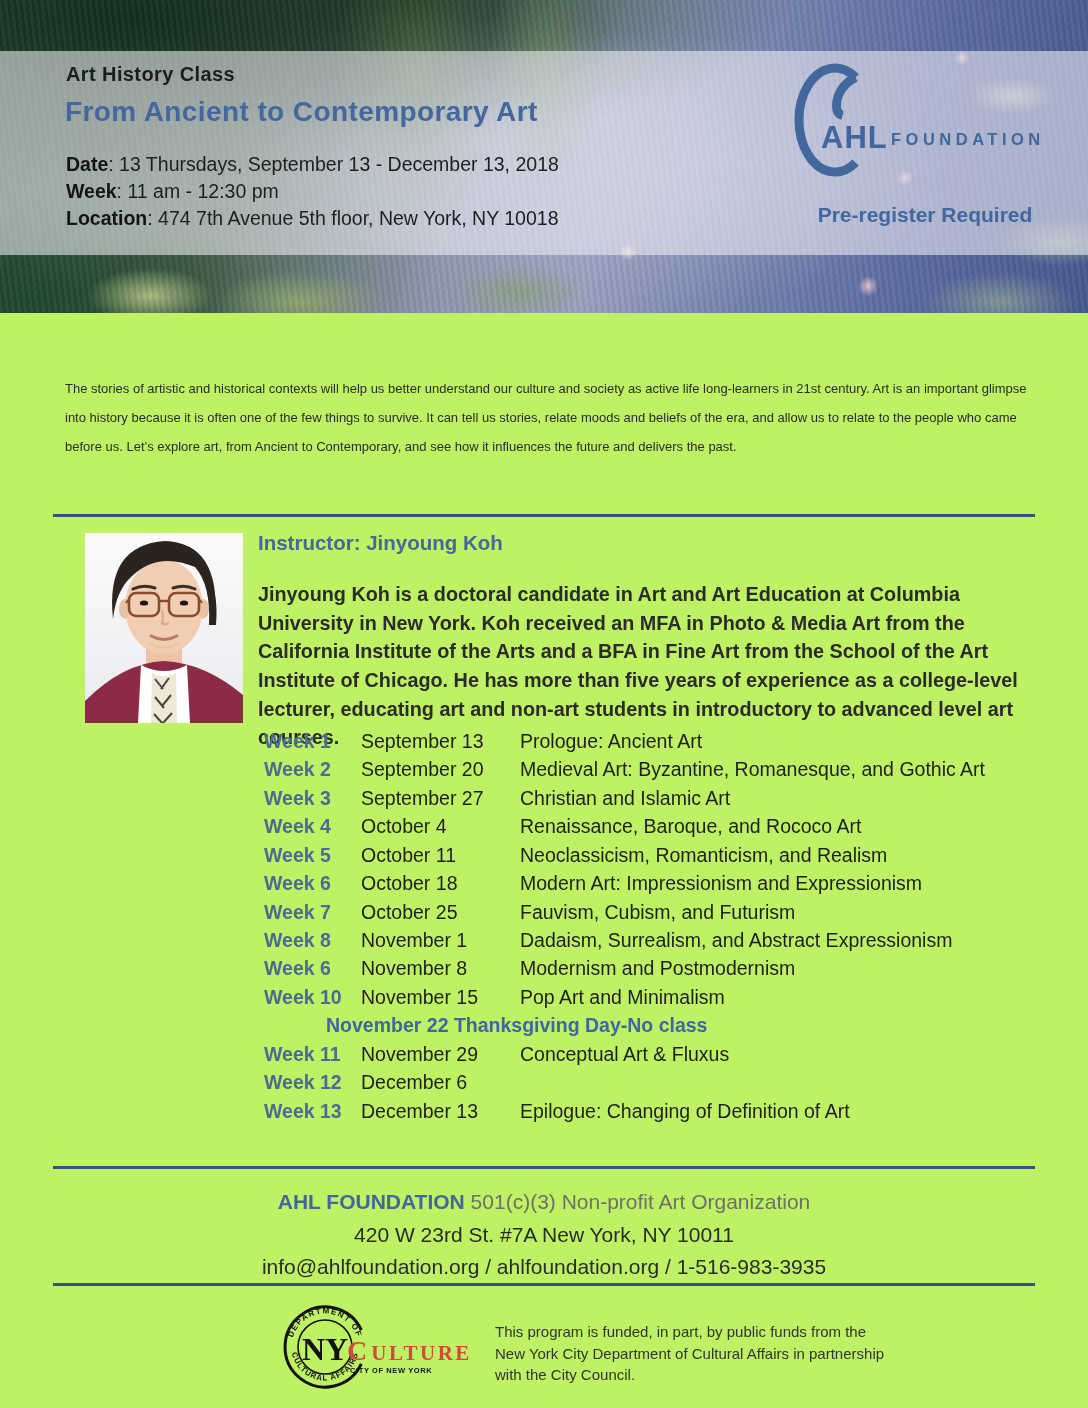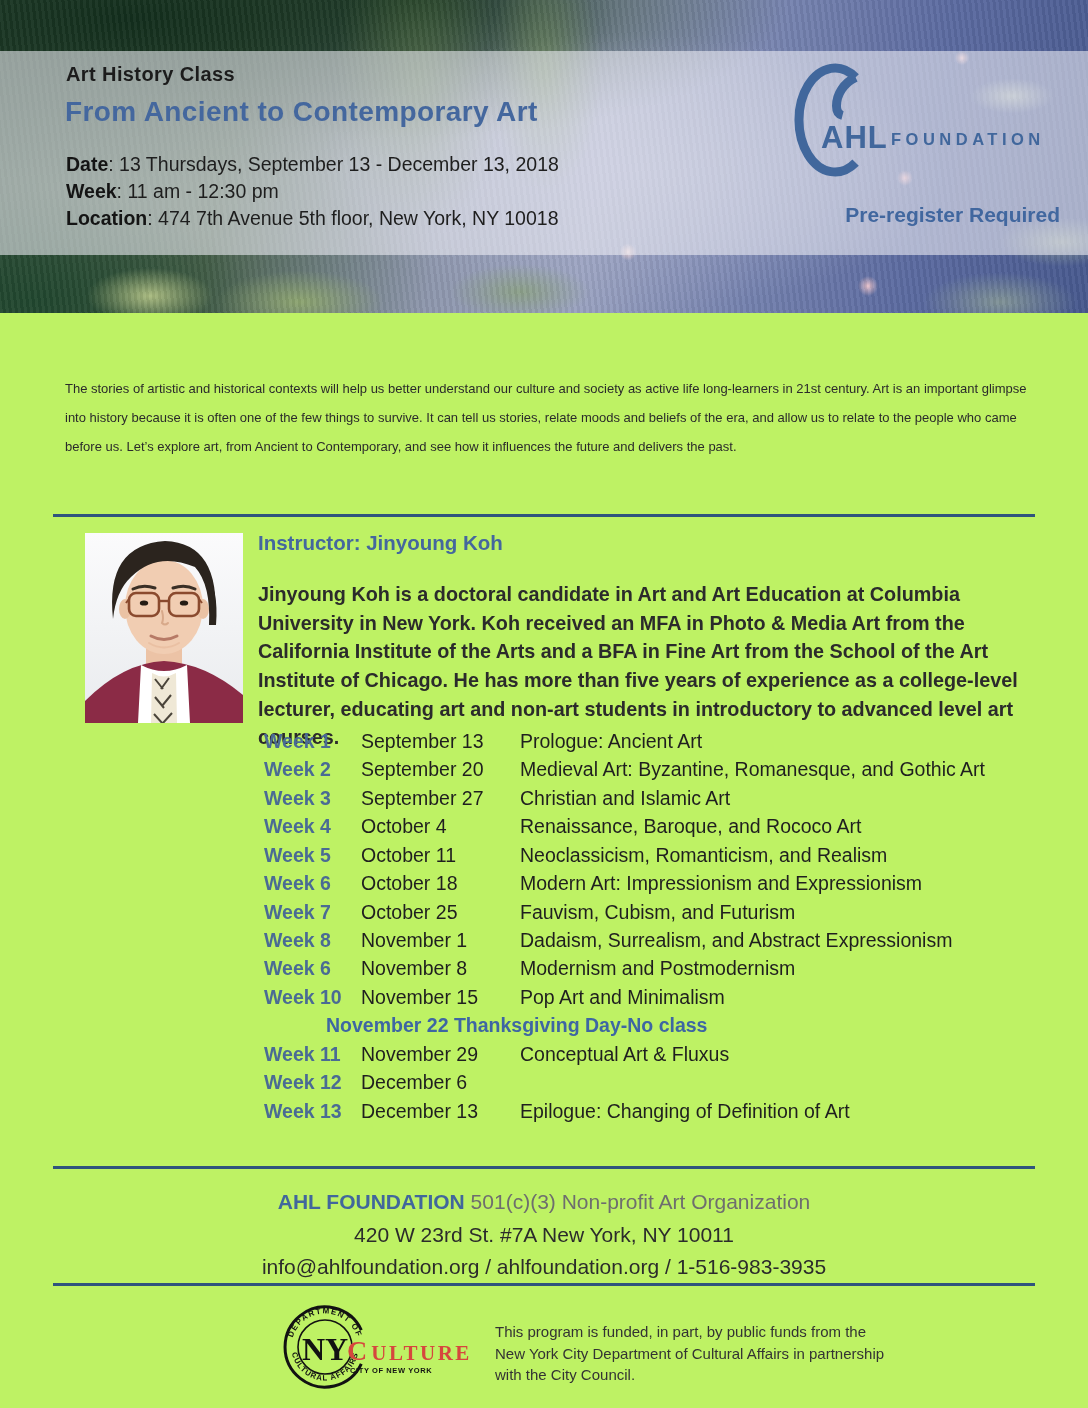--- a/index.html
+++ b/index.html
@@ -29,21 +29,21 @@
   .hero::before{content:'';position:absolute;inset:0;
       background:repeating-linear-gradient(83deg, rgba(255,255,255,.04) 0 3px, rgba(0,0,0,.05) 3px 6px);}
   .hero-band{position:absolute;left:0;top:51px;width:1088px;height:204px;background:rgba(237,238,245,.58);}
 
   .kicker{position:absolute;left:66px;top:63px;font-size:20px;font-weight:700;color:#1c1c1c;letter-spacing:.4px;}
   .title{position:absolute;left:65px;top:96px;font-size:28px;font-weight:700;color:#44679E;letter-spacing:.4px;}
   .hero-info{position:absolute;left:66px;top:151px;font-size:19.5px;line-height:27px;color:#1e1e1e;}
   .hero-info b{font-weight:700;color:#141414;}
 
   .logo-wrap{position:absolute;left:790px;top:58px;width:270px;height:120px;}
-  .prereg{position:absolute;left:790px;top:203px;width:270px;text-align:right;
+  .prereg{position:absolute;left:790px;top:203px;width:270px;text-align:center;
           font-size:21px;font-weight:700;color:#41679F;}
 
   
   .rule{position:absolute;left:53px;width:982px;height:3px;background:#2F547D;}
   .rule-1{top:514px;} .rule-2{top:1166px;} .rule-3{top:1283px;}
 
   .intro{position:absolute;left:65px;top:362px;width:962px;font-size:13px;line-height:28.8px;color:#2b2b2b;}
 
   .photo{position:absolute;left:85px;top:533px;width:158px;height:190px;}
 

